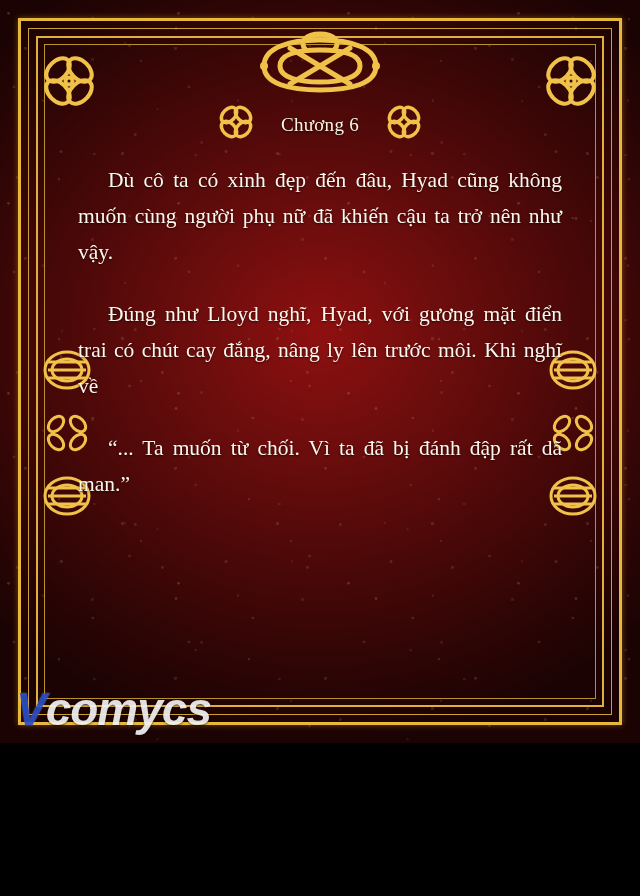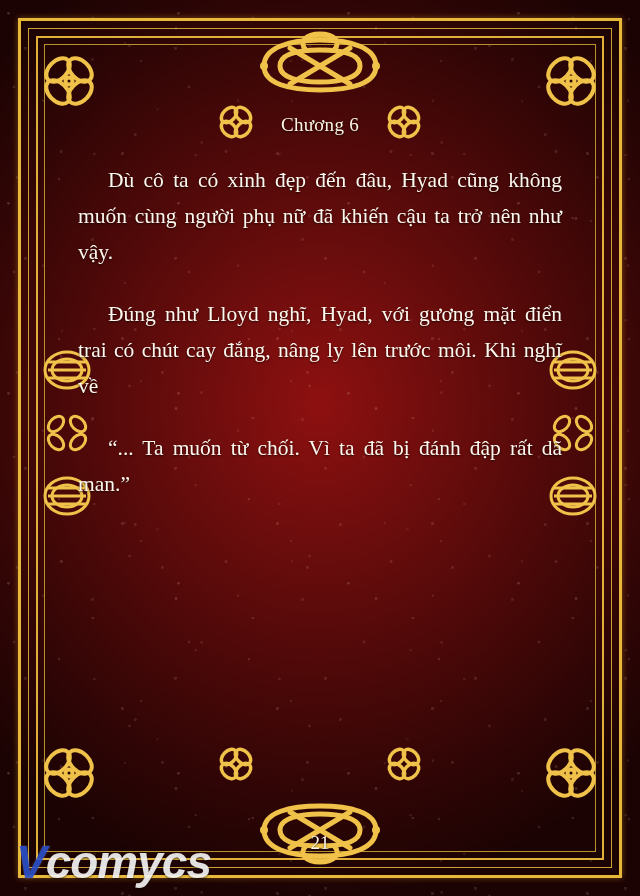--- a/index.html
+++ b/index.html
@@ -3,21 +3,21 @@
 <meta charset="utf-8">
 <style>
   html, body {
     margin: 0;
     padding: 0;
     background: #000;
   }
   #page {
     position: relative;
     width: 640px;
-    height: 896px;
+    height: 743px;
     overflow: hidden;
     background:
       radial-gradient(ellipse 70% 55% at 50% 45%, #8e1010 0%, #6d0d0d 28%, #4a0808 58%, #2e0505 82%, #1c0303 100%),
       #280404;
     font-family: "Liberation Serif", "DejaVu Serif", serif;
   }
 
   
   .speckles {
     position: absolute;
@@ -300,19 +300,18 @@
 
   <div class="content">
     <div class="chapter-title">Chương 6</div>
     <div class="body-text">
       <p>Dù cô ta có xinh đẹp đến đâu, Hyad cũng không muốn cùng người phụ nữ đã khiến cậu ta trở nên như vậy.</p>
       <p>Đúng như Lloyd nghĩ, Hyad, với gương mặt điển trai có chút cay đắng, nâng ly lên trước môi. Khi nghĩ về</p>
       <p>“... Ta muốn từ chối. Vì ta đã bị đánh đập rất dã man.”</p>
     </div>
   </div>
 
-  <div class="page-number">21</div>
 
   <div class="watermark">
     <span class="wm-v">V</span><span class="wm-rest">comycs</span>
   </div>
 
 </div>
 
 </body></html>

